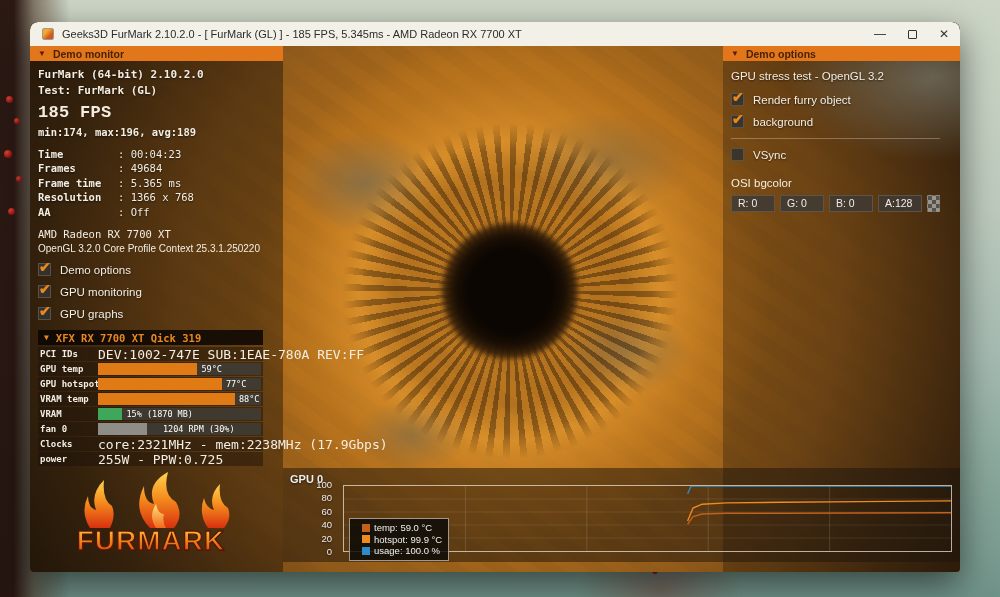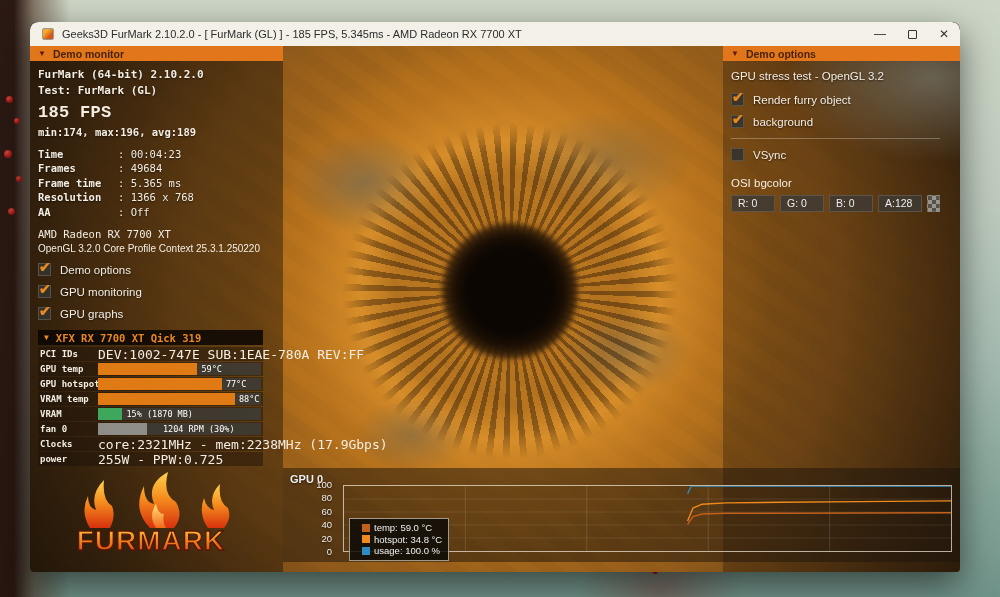--- a/index.html
+++ b/index.html
@@ -331,21 +331,21 @@
               <polyline points="343.6,7.8 347.2,0.0 382.4,0.0 485.6,0.0 607.0,0.0" fill="none" stroke="#2e8bc4" stroke-width="1.4"></polyline>
             </svg>
         </div>
         <div class="legend" id="legend">
             <div class="legend-row">
               <span class="legend-sw" style="background: rgb(194, 97, 28);"></span>
               <span>temp: 59.0 °C</span>
             </div>
             <div class="legend-row">
               <span class="legend-sw" style="background: rgb(239, 138, 30);"></span>
-              <span>hotspot: 34.8 °C</span>
+              <span>hotspot: 99.9 °C</span>
             </div>
             <div class="legend-row">
               <span class="legend-sw" style="background: rgb(46, 139, 196);"></span>
               <span>usage: 100.0 %</span>
             </div>
           </div>
       </div>
 
     </div>
   </div>

